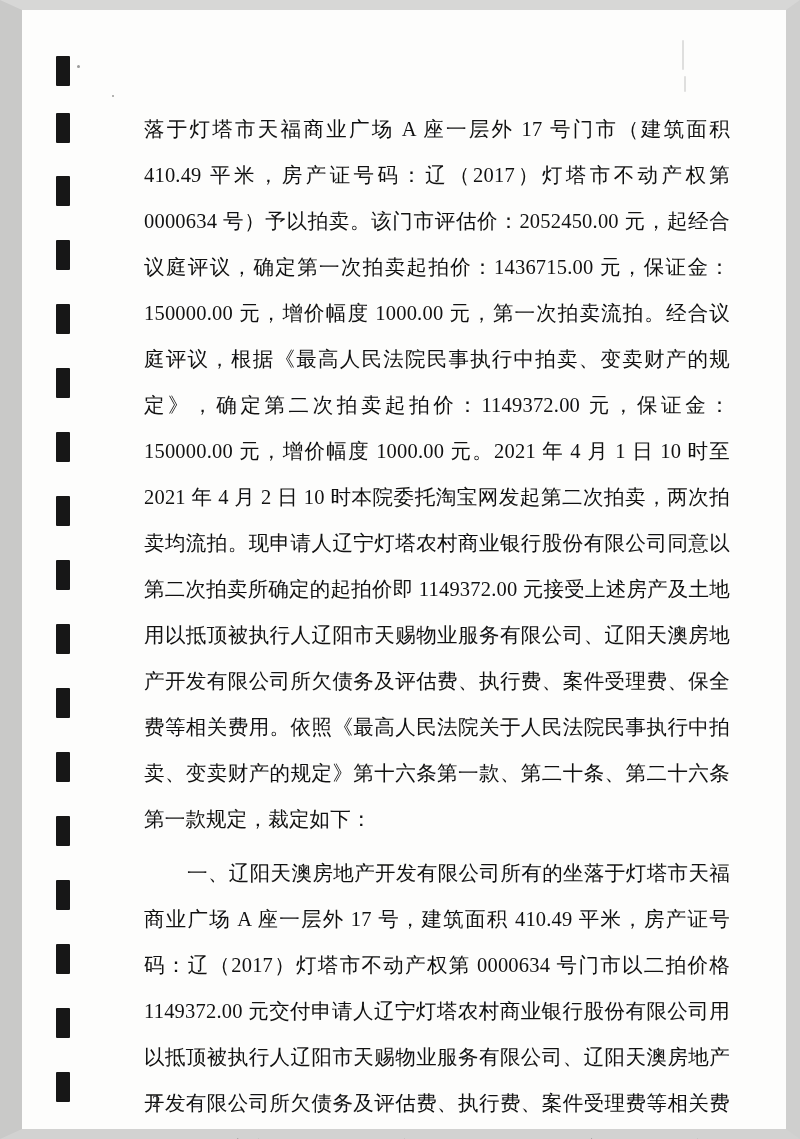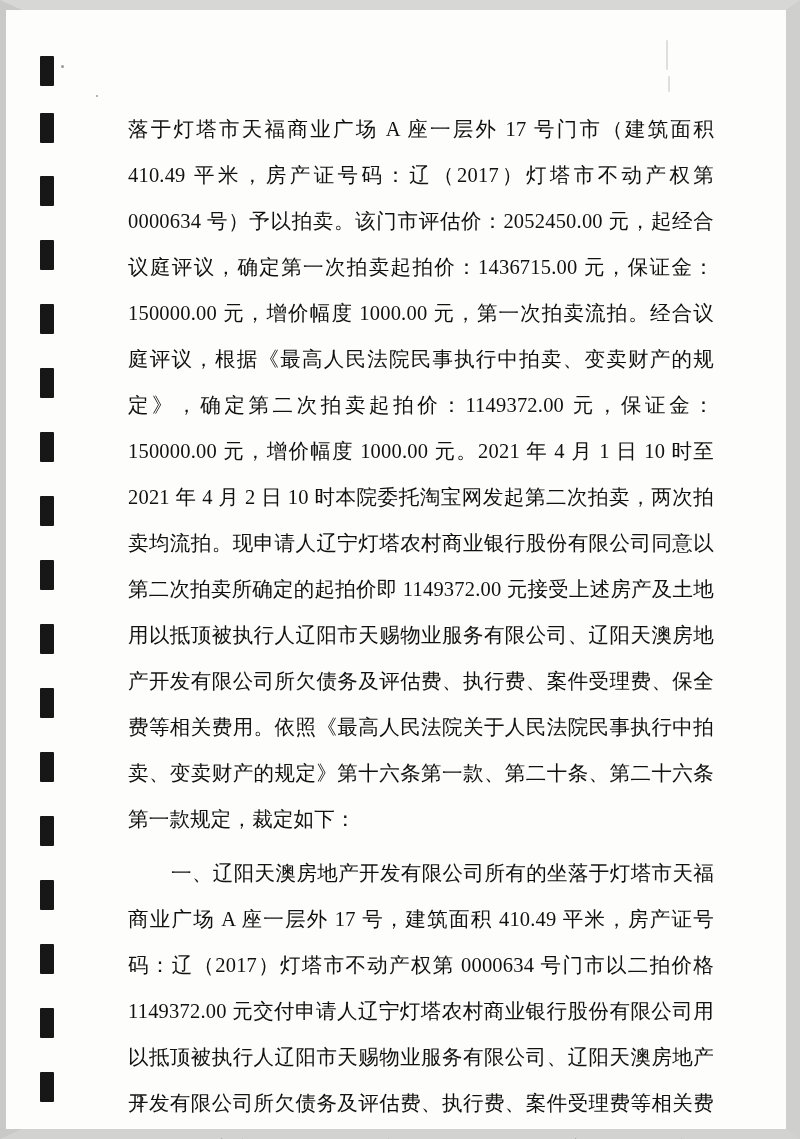--- a/index.html
+++ b/index.html
@@ -25,21 +25,21 @@
     box-sizing: border-box;
     border-left: 22px solid #c9c9c8;
     border-right: 14px solid #cfcfce;
     border-top: 10px solid #d7d7d6;
     border-bottom: 10px solid #d2d2d1;
     background: #fdfdfc;
     pointer-events: none;
   }
   .paper {
     position: absolute;
-    left: 6px; top: 10px;
+    left: 22px; top: 10px;
     width: 764px;
     height: 1119px;
     background: #fdfdfc;
   }
   
   .punch-column {
     position: absolute;
     left: 28px;
     top: 18px;
     width: 26px;

